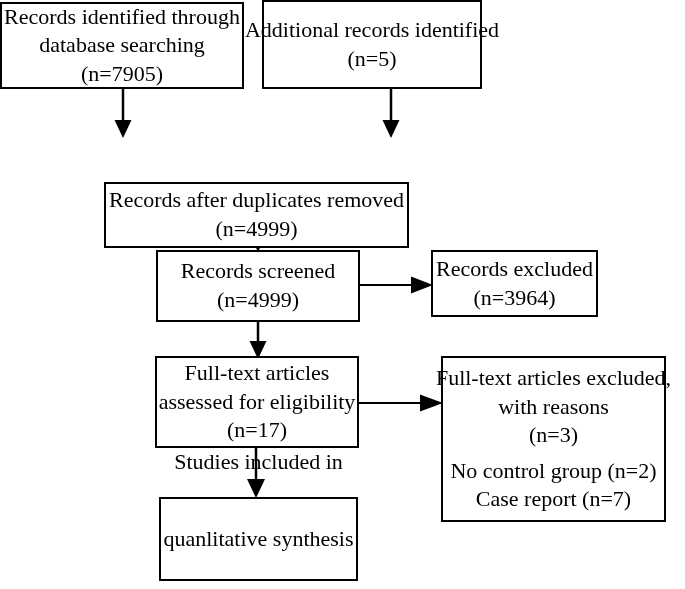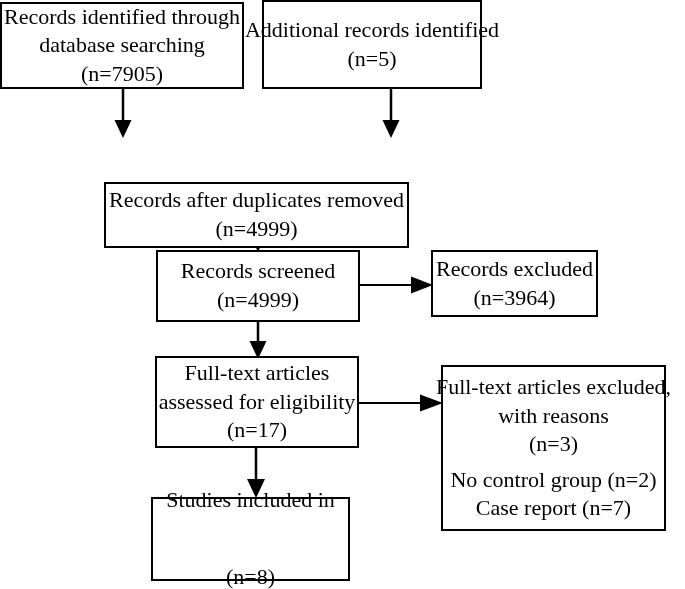--- a/index.html
+++ b/index.html
@@ -51,22 +51,22 @@
     display: block;
     overflow: visible;
   }
   
   #node-identified-db      { left: 0px;   top: 2px;   width: 244px; height: 87px; }
   #node-identified-other   { left: 262px; top: 0px;   width: 220px; height: 89px; }
   #node-duplicates-removed { left: 104px; top: 137px; width: 305px; height: 66px; margin-top: 45px; }
   #node-records-screened   { left: 156px; top: 250px; width: 204px; height: 72px; }
   #node-records-excluded   { left: 431px; top: 250px; width: 167px; height: 67px; }
   #node-fulltext-assessed  { left: 155px; top: 356px; width: 204px; height: 92px; font-family: Liberation Serif, serif; }
-  #node-fulltext-excluded  { left: 441px; top: 365px; width: 225px; height: 166px; }
-  #node-studies-included   { left: 151px; top: 497px; width: 199px; height: 84px; gap: 48px; }
+  #node-fulltext-excluded  { left: 441px; top: 356px; width: 225px; height: 166px; }
+  #node-studies-included   { left: 159px; top: 497px; width: 199px; height: 84px; gap: 48px; }
 </style>
 </head>
 <body>
 
 <div id="diagram">
 
   <div class="connector" style="left:110px; top:87px; width:26px; height:52px;">
     <svg width="26" height="52" viewBox="0 0 26 52">
       <line x1="13" y1="0" x2="13" y2="36" stroke="#000" stroke-width="2.5"></line>
       <polygon points="4.5,33 21.5,33 13,51" fill="#000"></polygon>
@@ -151,16 +151,17 @@
     <span class="line">Full-text articles excluded,</span>
     <span class="line">with reasons</span>
     <span class="line">(n=3)</span>
     <span class="spacer"></span>
     <span class="line">No control group (n=2)</span>
     <span class="line">Case report (n=7)</span>
   </div>
 
   <div class="node" id="node-studies-included">
     <span class="line">Studies included in</span>
+    <span class="line">quanlitative synthesis</span>
     <span class="line">(n=8)</span>
   </div>
 
 </div>
 
 </body></html>

